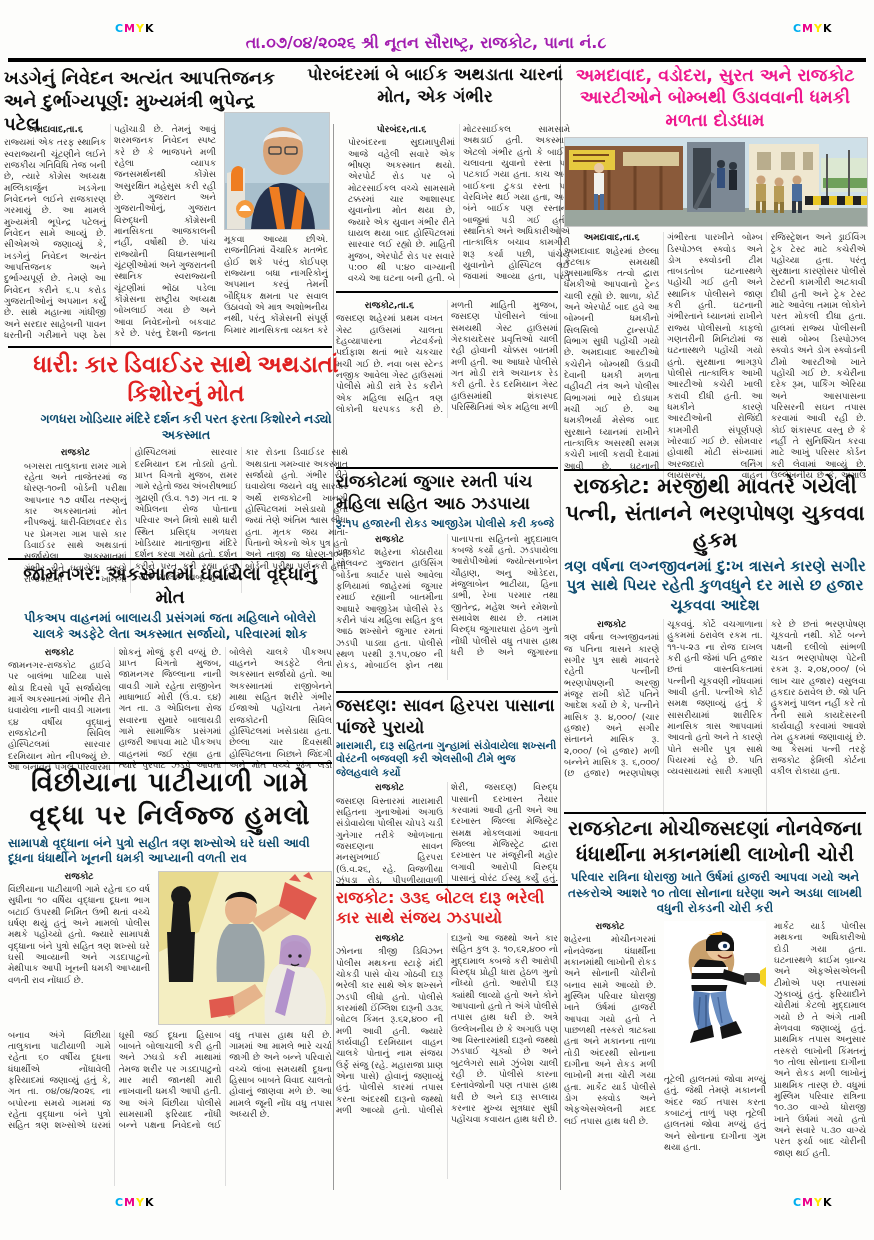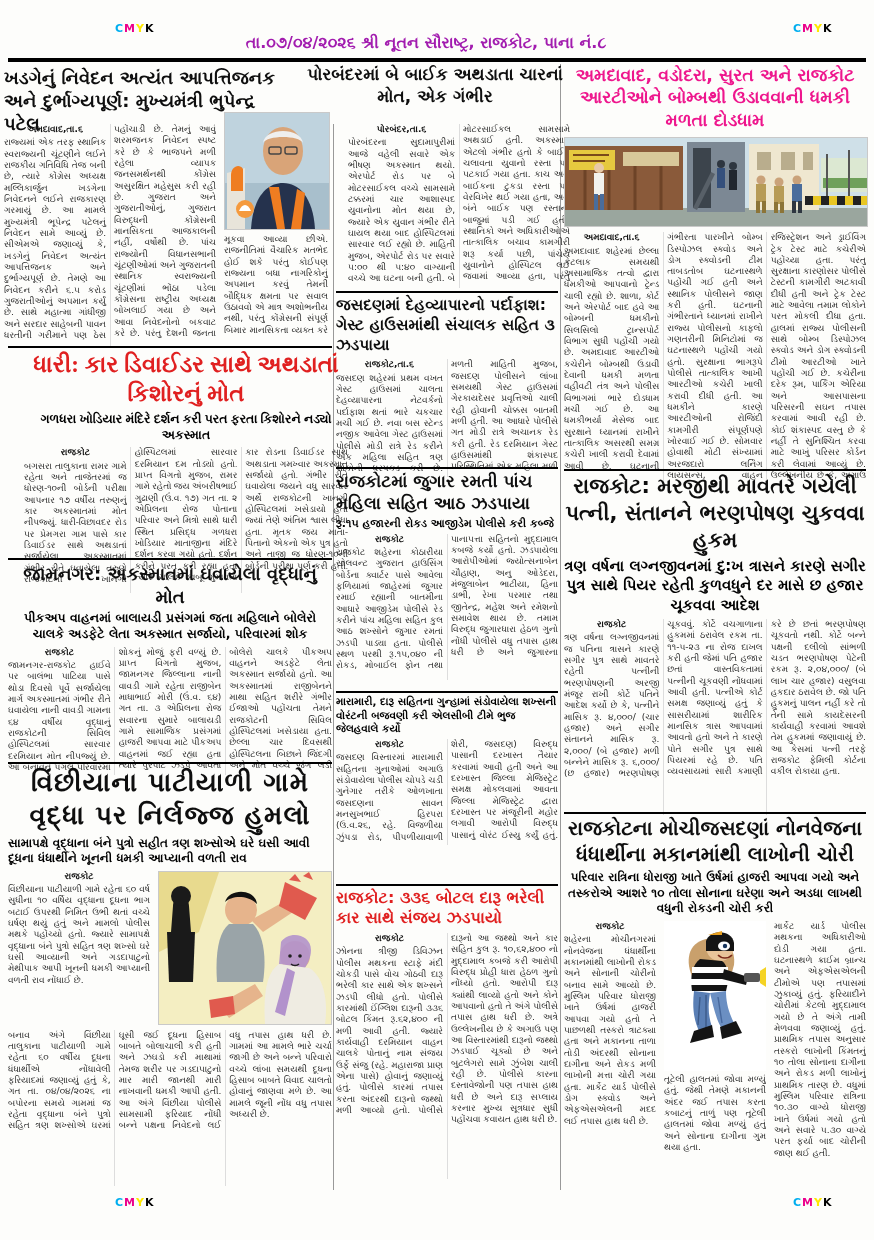--- a/index.html
+++ b/index.html
@@ -14,21 +14,21 @@
   .masthead{
     left:0;top:33px;width:852px;text-align:center;
     font-size:16px;font-weight:bold;color:#a21caf;
   }
   .rule{background:#000;}
   .vrule{background:#999;width:1px;}
   .headline{font-weight:bold;color:#0e0e0e;line-height:1.28;}
   .center{text-align:center;}
   .red{color:#e02020;}
   .magenta{color:#ee168d;}
-  .subhead{font-weight:bold;color:#000000;line-height:1.3;}
+  .subhead{font-weight:bold;color:#0c4a6e;line-height:1.3;}
   .body-text{
     font-size:9px;line-height:1.26;text-align:justify;color:#262626;
     overflow:hidden;column-gap:8px;column-rule:1px solid #ddd;
   }
   .dateline{display:block;text-align:center;font-weight:bold;font-size:9px;margin-bottom:2px;color:#111;}
   .photo-frame{overflow:hidden;border:1px solid #c9c9c9;background:#e8eef2;}
   .colrow{display:flex;gap:8px;}
   svg{display:block;}
 </style>
 </head>
@@ -69,21 +69,20 @@
   </div>
 </div>
 
 <div class="abs headline" style="left:292px;top:64px;width:266px;font-size:17px;text-align:center;margin-left:10px;">પોરબંદરમાં બે બાઈક અથડાતા ચારનાં મોત, એક ગંભીર</div>
 <div class="abs body-text" style="left:348px;top:124px;width:222px;height:164px;column-count:2;">
   <span class="dateline">પોરબંદર,તા.૬</span><span>પોરબંદરના સુદામાપુરીમાં આજે વહેલી સવારે એક ભીષણ અકસ્માત થયો. એરપોર્ટ રોડ પર બે મોટરસાઈકલ વચ્ચે સામસામે ટક્કરમાં ચાર આશાસ્પદ યુવાનોના મોત થયા છે, જ્યારે એક યુવાન ગંભીર રીતે ઘાયલ થયા બાદ હોસ્પિટલમાં સારવાર લઈ રહ્યો છે. માહિતી મુજબ, એરપોર્ટ રોડ પર સવારે ૫:૦૦ થી ૫:૪૦ વાગ્યાની વચ્ચે આ ઘટના બની હતી. બે મોટરસાઈકલ સામસામે અથડાઈ હતી. અકસ્માત એટલો ગંભીર હતો કે બાઈક ચલાવતા યુવાનો રસ્તા પર પટકાઈ ગયા હતા. કાચ અને બાઈકના ટુકડા રસ્તા પર વેરવિખેર થઈ ગયા હતા, અને બંને બાઈક પણ રસ્તાની બાજુમાં પડી ગઈ હતી. સ્થાનિકો અને અધિકારીઓએ તાત્કાલિક બચાવ કામગીરી શરૂ કર્યા પછી, પાંચેય યુવાનોને હોસ્પિટલ લઈ જવામાં આવ્યા હતા, પરંતુ તેમાંથી ત્રણના હોસ્પિટલ પહોંચે તે પહેલાં જ મૃત્યુ થયા હતા. જ્યારે ચોથા યુવાનને વધુ સારવાર માટે જામનગર લઈ જવાતો હતો ત્યારે ખંભાળિયા નજીક તેનું પણ રસ્તામાં મૃત્યુ થયું હતું.</span>
 </div>
 <div class="abs rule" style="left:336px;top:291px;width:222px;height:2px;"></div>
 
 <div class="abs" style="left:336px;top:296px;width:222px;height:170px;">
-  <div class="headline" style="font-size:15.5px;">જસદણમાં દેહવ્યાપારનો પર્દાફાશ: ગેસ્ટ હાઉસમાંથી સંચાલક સહિત ૩ ઝડપાયા</div>
   <div class="body-text" style="margin-top:4px;height:118px;column-count:2;">
     <span class="dateline">રાજકોટ,તા.૬</span><span>જસદણ શહેરમાં પ્રથમ વખત ગેસ્ટ હાઉસમાં ચાલતા દેહવ્યાપારના નેટવર્કનો પર્દાફાશ થતાં ભારે ચકચાર મચી ગઈ છે. નવા બસ સ્ટેન્ડ નજીક આવેલા ગેસ્ટ હાઉસમાં પોલીસે મોડી રાત્રે રેડ કરીને એક મહિલા સહિત ત્રણ લોકોની ધરપકડ કરી છે. મળતી માહિતી મુજબ, જસદણ પોલીસને લાંબા સમયથી ગેસ્ટ હાઉસમાં ગેરકાયદેસર પ્રવૃત્તિઓ ચાલી રહી હોવાની ચોક્કસ બાતમી મળી હતી. આ આધારે પોલીસે ગત મોડી રાત્રે અચાનક રેડ કરી હતી. રેડ દરમિયાન ગેસ્ટ હાઉસમાંથી શંકાસ્પદ પરિસ્થિતિમાં એક મહિલા મળી આવી હતી. પોલીસે સ્થળ પરથી ગેસ્ટ હાઉસના સંચાલક અને કર્મચારી સહિત કુલ ત્રણ લોકોને ઝડપી પાડ્યા છે. આ ઘટના બાદ વિસ્તારમાં ભારે ભીડ એકઠી થઈ ગઈ હતી અને લોકોમાં ભારે ચર્ચા જાગી છે. પોલીસે ગેસ્ટ હાઉસમાં લાગેલા સીસીટીવી કેમેરાના ડીવીઆર કબજે કર્યા છે. આ ફૂટેજના આધારે ગેસ્ટ હાઉસમાં આવતા-જતા લોકોની ઓળખ કરવામાં આવી રહી છે. સાથે જ અન્ય સંડોવાયેલા શખ્સો સુધી પહોંચવા માટે સઘન પૂછપરછ ચાલી રહી છે.</span>
   </div>
 </div>
 <div class="abs rule" style="left:336px;top:467px;width:222px;height:2px;"></div>
 
 <div class="abs" style="left:564px;top:64px;width:302px;height:404px;">
   <div class="headline magenta center" style="font-size:17.5px;">અમદાવાદ, વડોદરા, સુરત અને રાજકોટ આરટીઓને બોમ્બથી ઉડાવવાની ધમકી મળતા દોડધામ</div>
   <div class="photo-frame" style="width:302px;height:88px;margin-top:6px;">
     <svg width="302" height="88" viewBox="0 0 302 88">
@@ -211,20 +210,21 @@
         <path d="M132 92 C134 94 138 94 140 92" stroke="#222" stroke-width="1.4" fill="none"></path>
         <path d="M96 112 L60 132 L70 146 L104 124 Z" fill="#e6b48c"></path>
         <path d="M50 128 L74 124 L76 142 L52 146 Z" fill="#e05a4e"></path>
       </svg>
     </div>
   </div>
   <div class="body-text" style="margin-top:5px;height:156px;column-count:3;">બનાવ અંગે વિંછીયા તાલુકાના પાટીયાળી ગામે રહેતા ૬૦ વર્ષીય દૂધના ધંધાર્થીએ નોંધાવેલી ફરિયાદમાં જણાવ્યું હતું કે, ગત તા. ૦૪/૦૪/૨૦૨૬ ના બપોરના સમયે ગામમાં જ રહેતા વૃદ્ધાના બંને પુત્રો સહિત ત્રણ શખ્સોએ ઘરમાં ઘૂસી જઈ દૂધના હિસાબ બાબતે બોલાચાલી કરી હતી અને ઝઘડો કરી માથામાં તેમજ શરીર પર ગડદાપાટુનો માર મારી જાનથી મારી નાખવાની ધમકી આપી હતી. આ અંગે વિંછીયા પોલીસે સામસામી ફરિયાદ નોંધી બન્ને પક્ષના નિવેદનો લઈ વધુ તપાસ હાથ ધરી છે. ગામમાં આ મામલે ભારે ચર્ચા જાગી છે અને બન્ને પરિવારો વચ્ચે લાંબા સમયથી દૂધના હિસાબ બાબતે વિવાદ ચાલતો હોવાનું જાણવા મળે છે. આ મામલે જૂની નોંધ વધુ તપાસ અધ્યરી છે.</div>
 </div>
 
 <div class="abs" style="left:336px;top:695px;width:222px;height:187px;">
+  <div class="headline" style="font-size:17px;">જસદણ: સાવન હિરપરા પાસાના પાંજરે પુરાયો</div>
   <div class="subhead" style="font-size:10.5px;margin-top:0;">મારામારી, દારૂ સહિતના ગુન્હામાં સંડોવાયેલા શખ્સની વોરંટની બજવણી કરી એલસીબી ટીમે ભુજ જેલહવાલે કર્યો</div>
   <div class="body-text" style="margin-top:3px;height:106px;column-count:2;">
     <span class="dateline">રાજકોટ</span><span>જસદણ વિસ્તારમાં મારામારી સહિતના ગુનાઓમાં અગાઉ સંડોવાયેલા પોલીસ ચોપડે ચડી ગુનેગાર તરીકે ઓળખાતા જસદણના સાવન મનસુખભાઈ હિરપરા (ઉ.વ.૨૬, રહે. વિજળીયા ઝુંપડા રોડ, પીપળીયાવાળી શેરી, જસદણ) વિરુદ્ધ પાસાની દરખાસ્ત તૈયાર કરવામાં આવી હતી અને આ દરખાસ્ત જિલ્લા મેજિસ્ટ્રેટ સમક્ષ મોકલવામાં આવતા જિલ્લા મેજિસ્ટ્રેટ દ્વારા દરખાસ્ત પર મંજૂરીની મહોર લગાવી આરોપી વિરુદ્ધ પાસાનું વોરંટ ઈસ્યુ કર્યું હતું. એલસીબીની ટીમે વોરંટની બજવણી કરી આરોપી સાવન હિરપરાની અટકાયત કરી તેને ભુજ જેલ હવાલે કર્યો હતો. આરોપી સાવન સામે મારામારી, દારૂ સહિતના ચાર ગુના નોંધાઈ ચૂક્યા છે.</span>
   </div>
 </div>
 <div class="abs rule" style="left:336px;top:884px;width:222px;height:2px;"></div>
 
 <div class="abs" style="left:336px;top:888px;width:222px;height:302px;">
   <div class="headline red" style="font-size:16px;">રાજકોટ: ૩૩૬ બોટલ દારૂ ભરેલી કાર સાથે સંજય ઝડપાયો</div>
   <div class="body-text" style="margin-top:4px;height:246px;column-count:2;">

